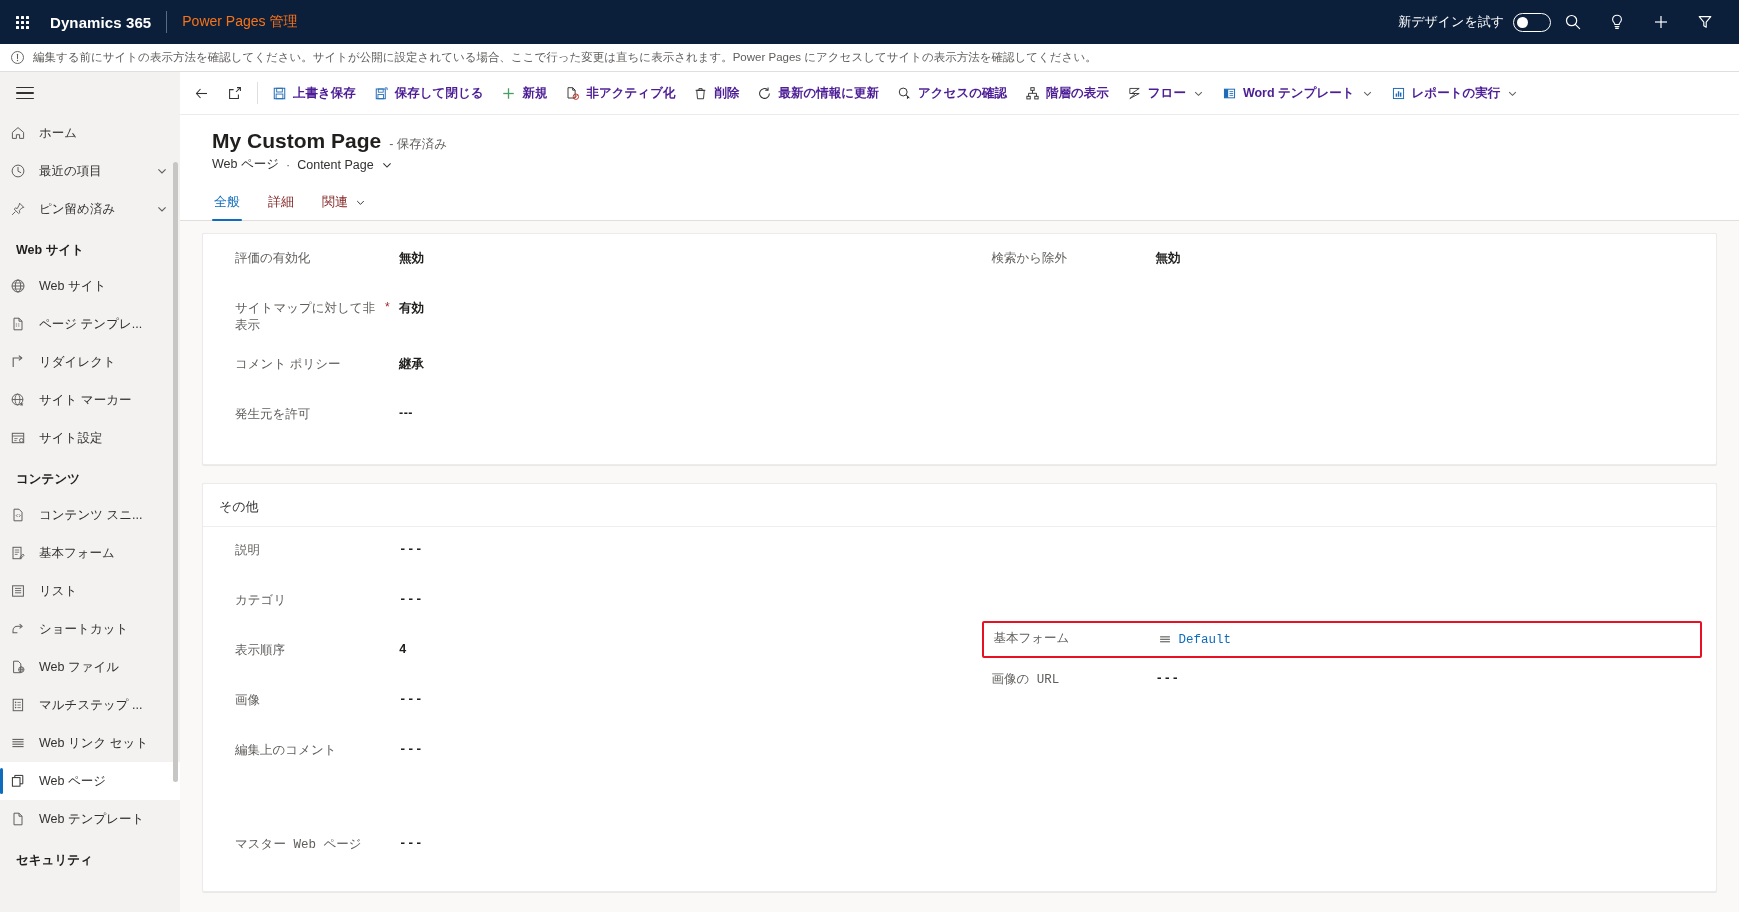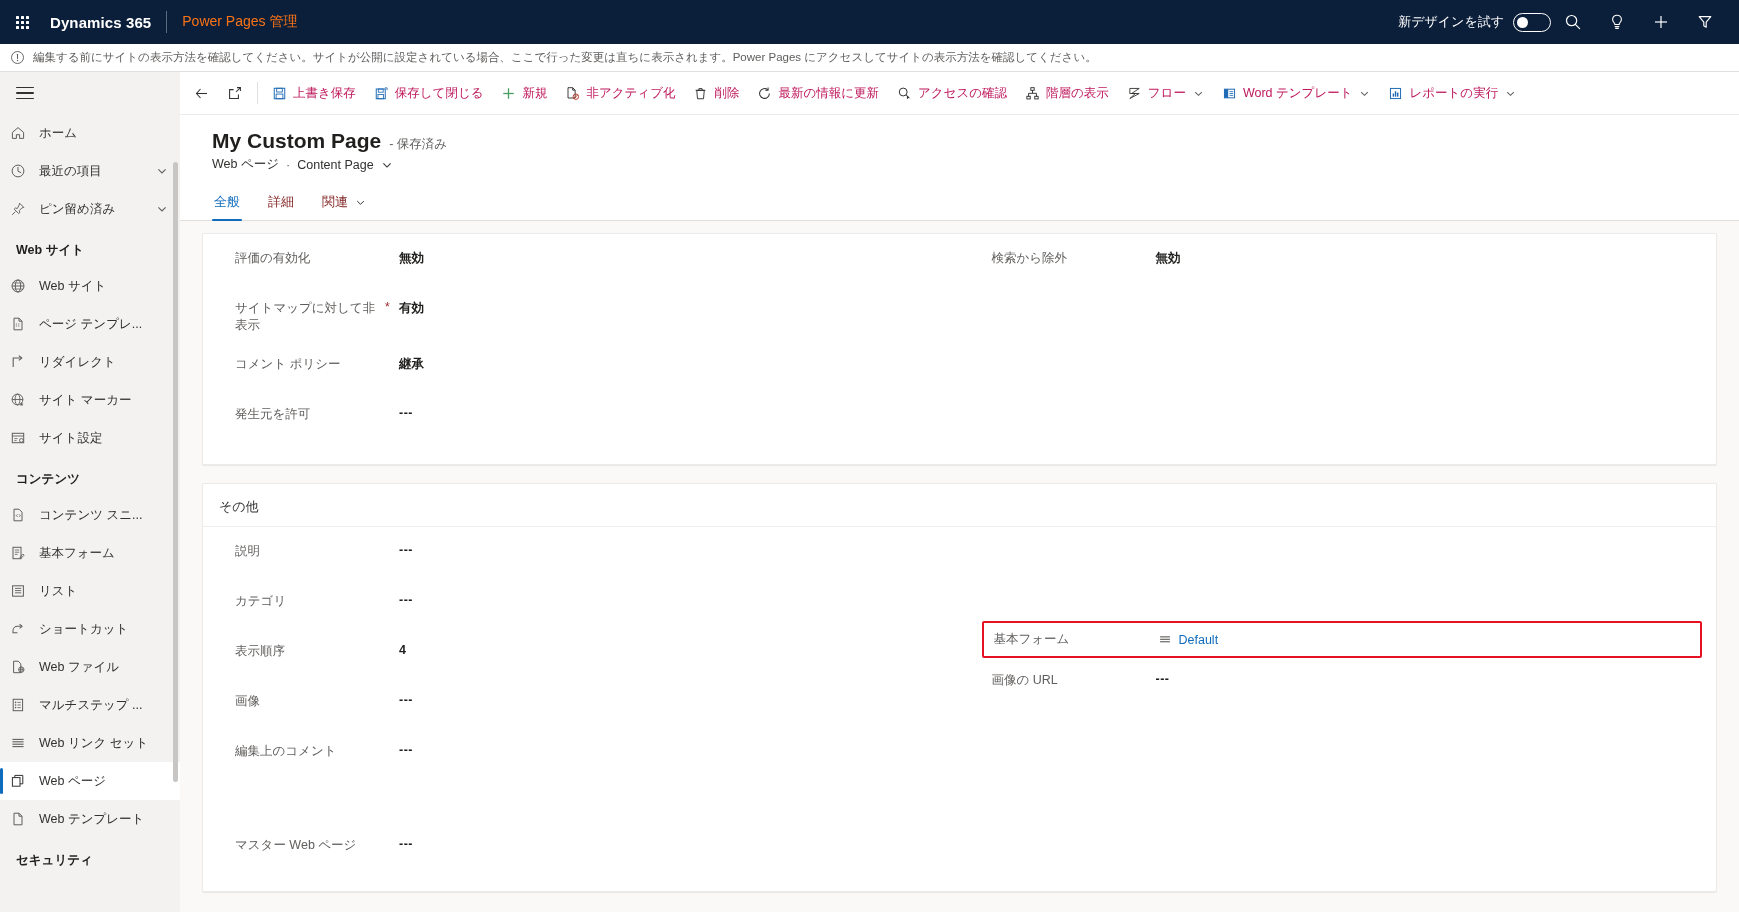--- a/index.html
+++ b/index.html
@@ -140,21 +140,21 @@
     height: 43px; min-height: 43px;
     display: flex; align-items: center;
     border-bottom: 1px solid #edebe9;
     padding-left: 4px;
     background: #ffffff;
     white-space: nowrap; overflow: hidden;
   }
   .cmd-btn {
     display: flex; align-items: center; height: 34px;
     padding: 0 9px; cursor: pointer; font-size: 12.5px;
-    color: #be185d; border-radius: 2px;
+    color: #4c1d95; border-radius: 2px; font-weight: bold;
   }
   .cmd-btn .ci { display: flex; align-items: center; margin-right: 6px; }
   .cmd-sep { width: 1px; height: 22px; background: #e1dfdd; margin: 0 5px; }
   .cmd-chev { margin-left: 7px; display: flex; align-items: center; }
   .cmd-icon-only {
     width: 34px; height: 34px; display: flex;
     align-items: center; justify-content: center; cursor: pointer;
     border-radius: 2px;
   }
 
@@ -223,21 +223,21 @@
   .f-value .vico { margin-right: 7px; display: flex; align-items: center; }
   .highlight-box {
     border: 2px solid #e81123; border-radius: 2px;
     padding: 8px 10px 8px 10px;
     margin: -8px -10px 12px -10px;
     display: flex; align-items: center; min-height: 30px;
   }
   .highlight-box .f-label { padding-top: 0; }
   .highlight-box .f-value { padding-top: 0; }
   .spacer-row { height: 44px; }
-  .pad-bottom { padding-bottom: 6px; }
+  .pad-bottom { padding-bottom: 6px; font-family: Liberation Mono, monospace; }
 </style>
 </head>
 <body>
 
 <div class="topbar">
   <div class="waffle">
     <div class="waffle-grid">
       <i></i>
         <i></i>
         <i></i>

